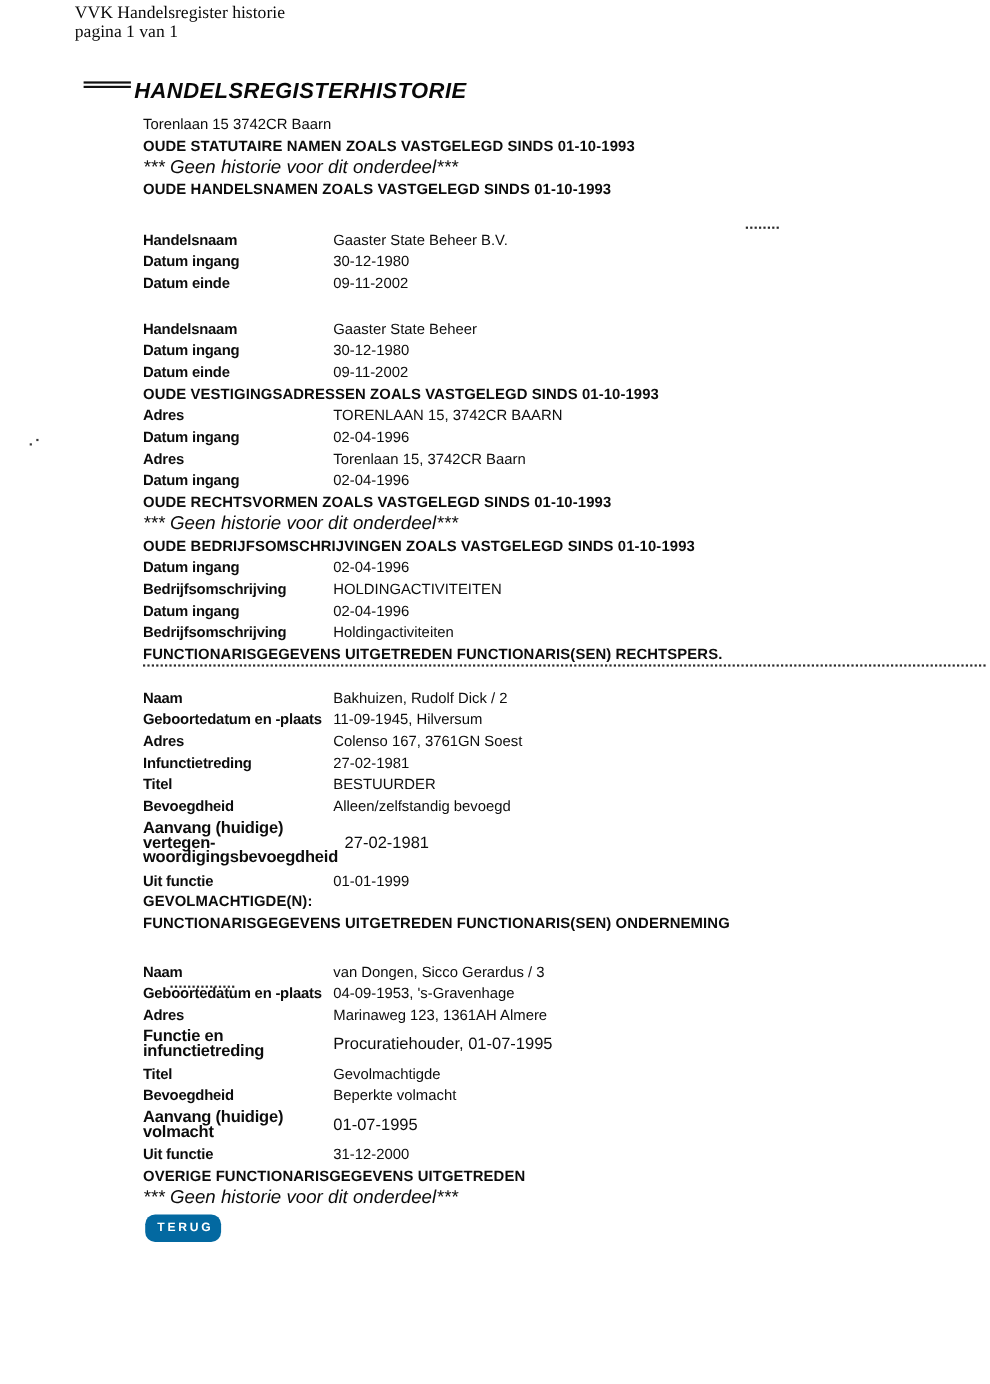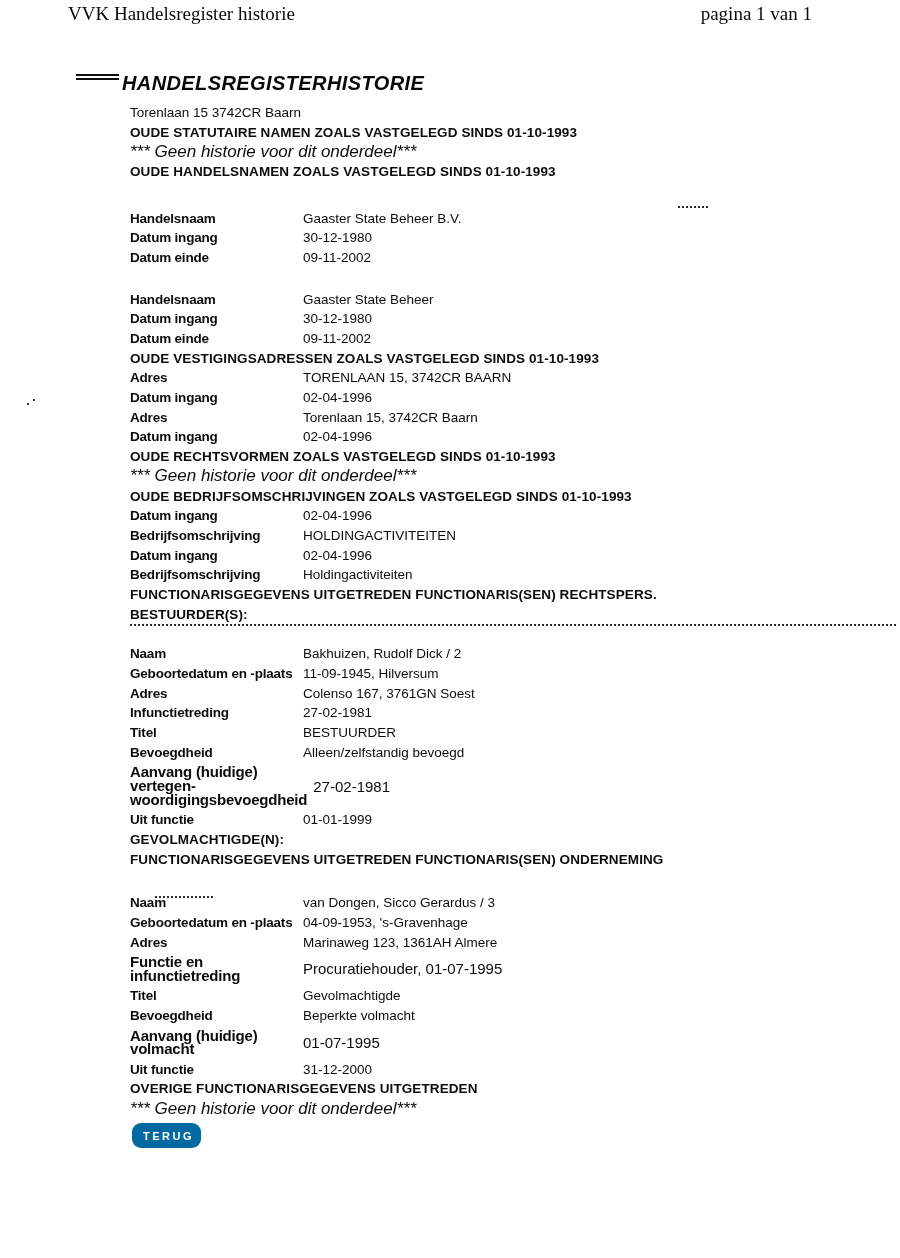--- a/index.html
+++ b/index.html
@@ -11,21 +11,21 @@
     font-family: "Liberation Sans", sans-serif;
     position: relative;
     overflow: hidden;
   }
 
   
   .print-header {
     position: absolute; top: 3px; left: 68px; width: 744px;
     display: flex; justify-content: space-between;
     font-family: "Liberation Serif", serif;
-    font-size: 19px; color: #0a0a0a;
+    font-size: 16px; color: #0a0a0a; flex-direction: column;
   }
 
   
   .title-underline {
     position: absolute; left: 76px; top: 74px; width: 43px; height: 6px;
     border-top: 2px solid #101010; border-bottom: 2px solid #101010;
   }
   .art-dots-a { position: absolute; left: 678px; top: 206px; width: 30px; border-top: 2px dotted #2a2a2a; }
   .art-dots-b { position: absolute; left: 155px; top: 896px; width: 58px; border-top: 2px dotted #2a2a2a; }
   .art-speck {
@@ -161,21 +161,20 @@
   <div class="tline row">
     <span class="lbl">Datum ingang</span>
     <span class="val">02-04-1996</span>
   </div>
   <div class="tline row">
     <span class="lbl">Bedrijfsomschrijving</span>
     <span class="val">Holdingactiviteiten</span>
   </div>
 
   <div class="tline sec">FUNCTIONARISGEGEVENS UITGETREDEN FUNCTIONARIS(SEN) RECHTSPERS.</div>
-  <div class="tline sec">BESTUURDER(S):</div>
 
   <div class="artifact-line"></div>
 
   <div class="tline row">
     <span class="lbl">Naam</span>
     <span class="val">Bakhuizen, Rudolf Dick / 2</span>
   </div>
   <div class="tline row">
     <span class="lbl">Geboortedatum en -plaats</span>
     <span class="val">11-09-1945, Hilversum</span>

